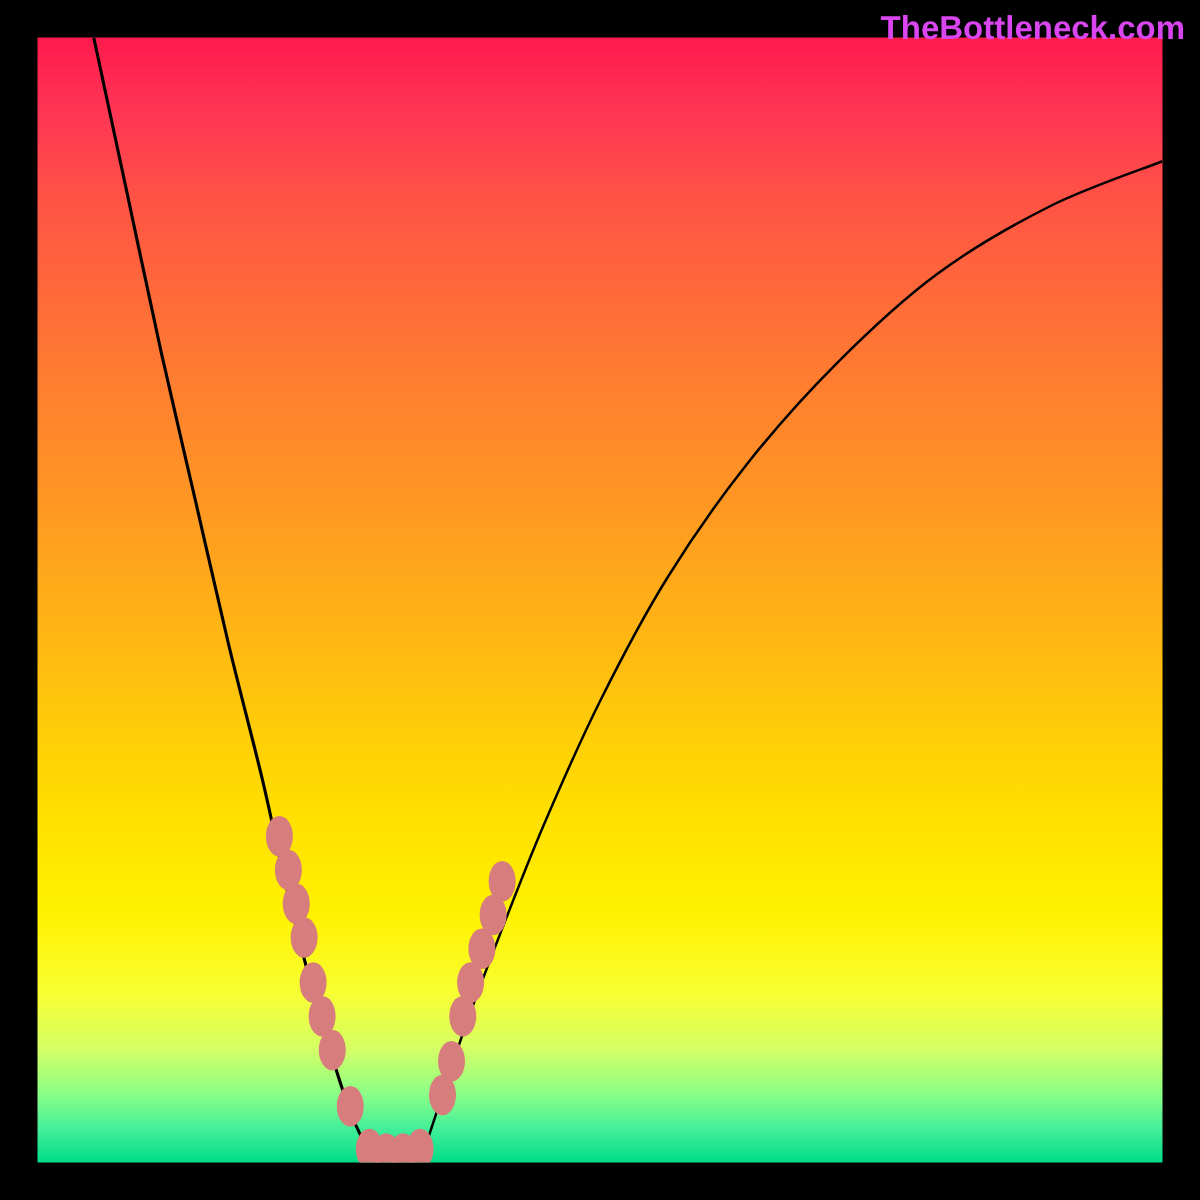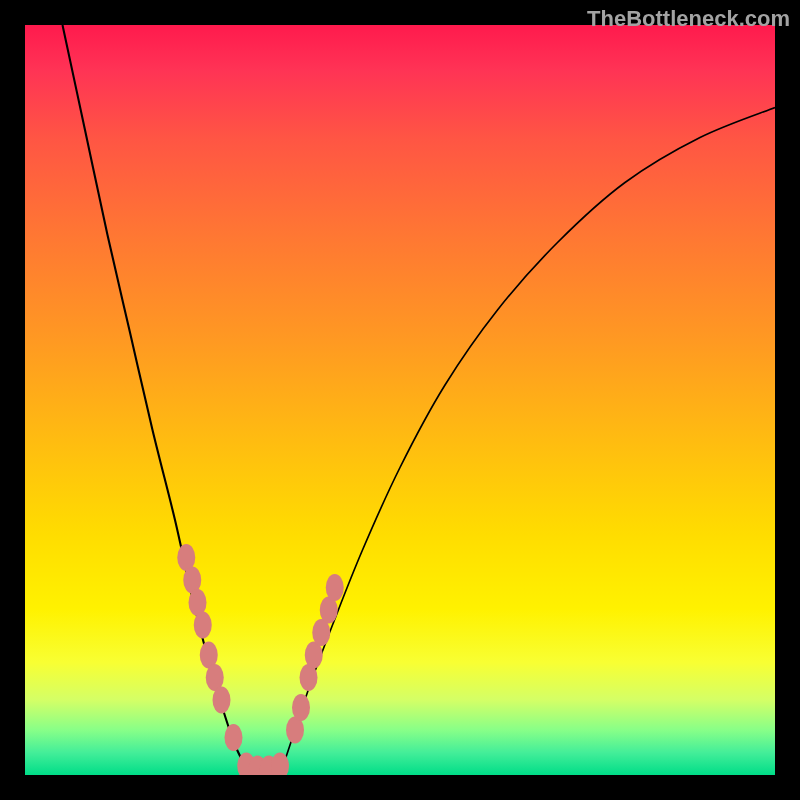--- a/index.html
+++ b/index.html
@@ -36,21 +36,21 @@
         #44ee99 97%,
         #00dd88 100%
       );
     }
     .watermark {
       position: absolute;
       top: 6px;
       right: 10px;
       font-size: 22px;
       font-weight: bold;
-      color: #a3a3a3;
+      color: #d946ef;
       z-index: 10;
       font-family: Arial, sans-serif;
     }
     svg.curves {
       position: absolute;
       left: 0;
       top: 0;
       width: 750px;
       height: 750px;
     }

